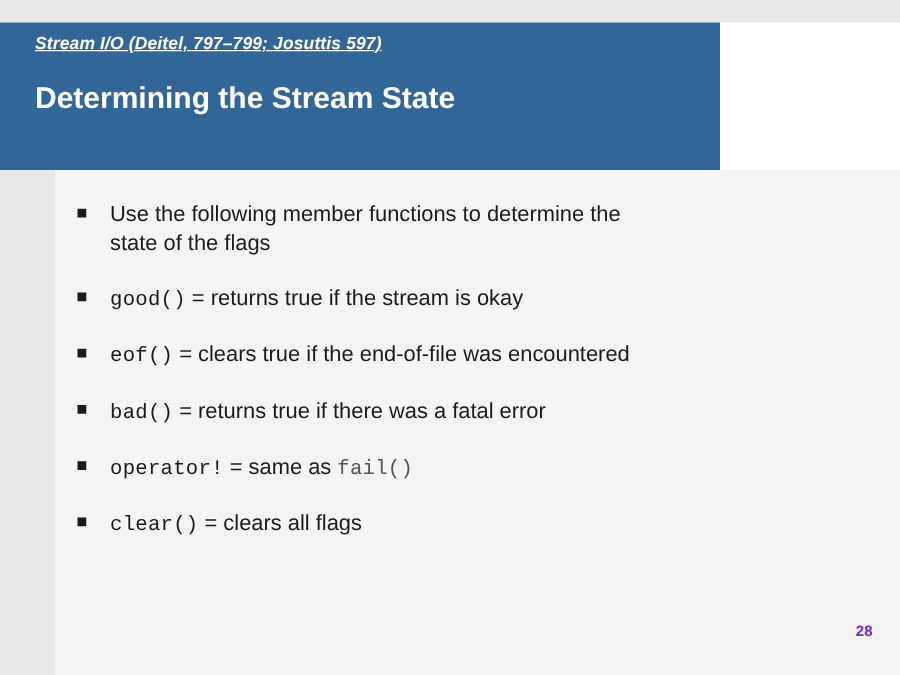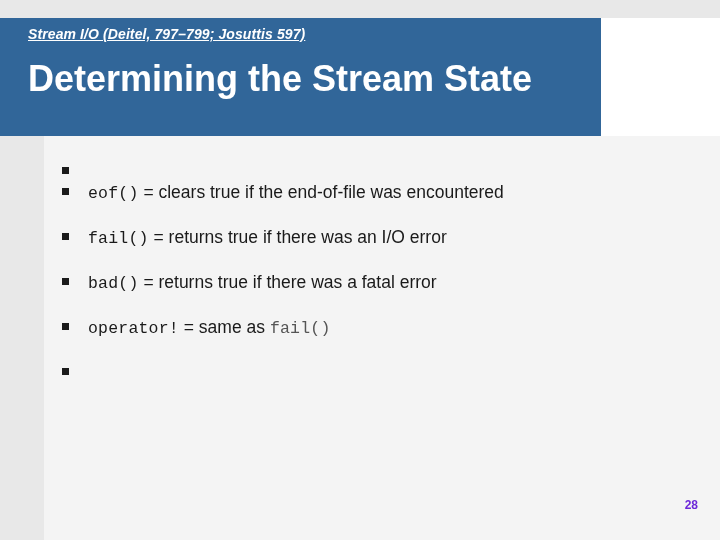--- a/index.html
+++ b/index.html
@@ -32,21 +32,20 @@
   }
 
   
   .header-banner {
     position: absolute;
     left: 0;
     top: 18px;
     width: 576px;
     height: 118px;
     background: #316699;
-    padding-left: 25px;
   }
 
   .kicker {
     position: absolute;
     left: 28px;
     top: 8px;
     font-family: "Liberation Sans", sans-serif;
     font-style: italic;
     font-weight: bold;
     font-size: 14px;
@@ -57,21 +56,21 @@
     letter-spacing: 0.1px;
   }
 
   .slide-title {
     position: absolute;
     left: 28px;
     top: 38px;
     width: 680px;
     font-family: "Liberation Sans", sans-serif;
     font-weight: bold;
-    font-size: 36px;
+    font-size: 24px;
     line-height: 46px;
     color: #ffffff;
     white-space: nowrap;
   }
 
   
   .accent-dark {
     position: absolute;
     left: 97px;
     top: 136px;
@@ -179,47 +178,50 @@
   </div>
 
   <div class="accent-dark"></div>
   <div class="accent-light"></div>
 
   <div class="left-gutter"></div>
 
   <div class="content-panel">
     <div class="bullets">
 
-
-      <div class="bullet-row">
-        <span class="bullet-marker"></span>
+      <div class="bullet-row">
+        <span class="bullet-marker"></span>
+        <span class="bullet-text"><span>Use the following member functions to determine the</span>
+          <span class="wrap-indent">state of the flags</span></span>
+      </div>
+
+      <div class="bullet-row">
+        <span class="bullet-marker"></span>
+        <span class="bullet-text"><span class="code">good()</span><span> = returns true if the stream is okay</span></span>
       </div>
 
       <div class="bullet-row">
         <span class="bullet-marker"></span>
         <span class="bullet-text"><span class="code">eof()</span><span> = clears true if the end-of-file was encountered</span></span>
       </div>
 
-      <div class="bullet-row">
-        <span class="bullet-marker"></span>
-        <span class="bullet-text"><span class="code">fail()</span><span> = returns true if there was an I/O error</span></span>
-      </div>
 
       <div class="bullet-row">
         <span class="bullet-marker"></span>
         <span class="bullet-text"><span class="code">bad()</span><span> = returns true if there was a fatal error</span></span>
       </div>
 
       <div class="bullet-row">
         <span class="bullet-marker"></span>
         <span class="bullet-text"><span class="code">operator!</span><span> = same as </span><span class="code-dim">fail()</span></span>
       </div>
 
       <div class="bullet-row">
         <span class="bullet-marker"></span>
+        <span class="bullet-text"><span class="code">clear()</span><span> = clears all flags</span></span>
       </div>
 
     </div>
 
     <div class="page-number">28</div>
   </div>
 
 </div>
 
 </body></html>

